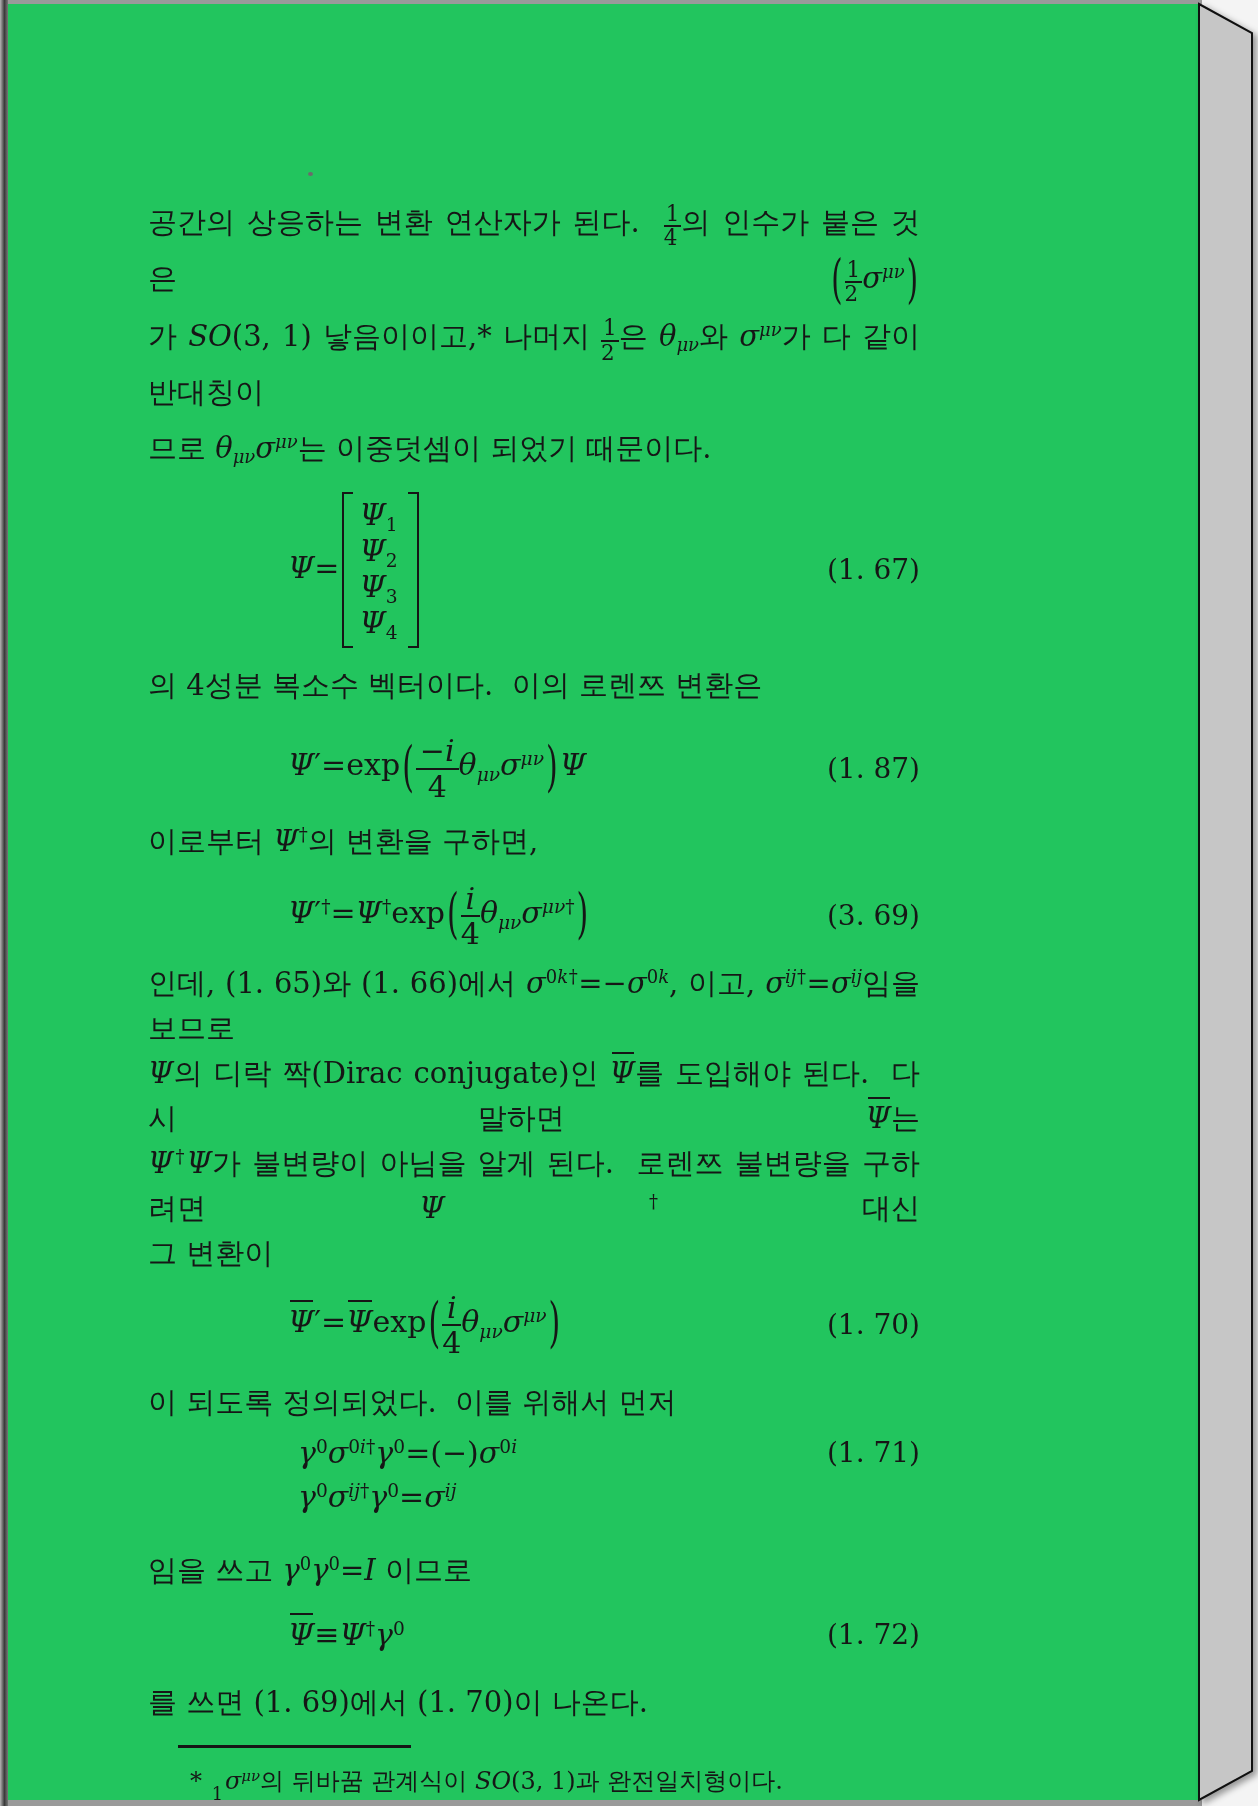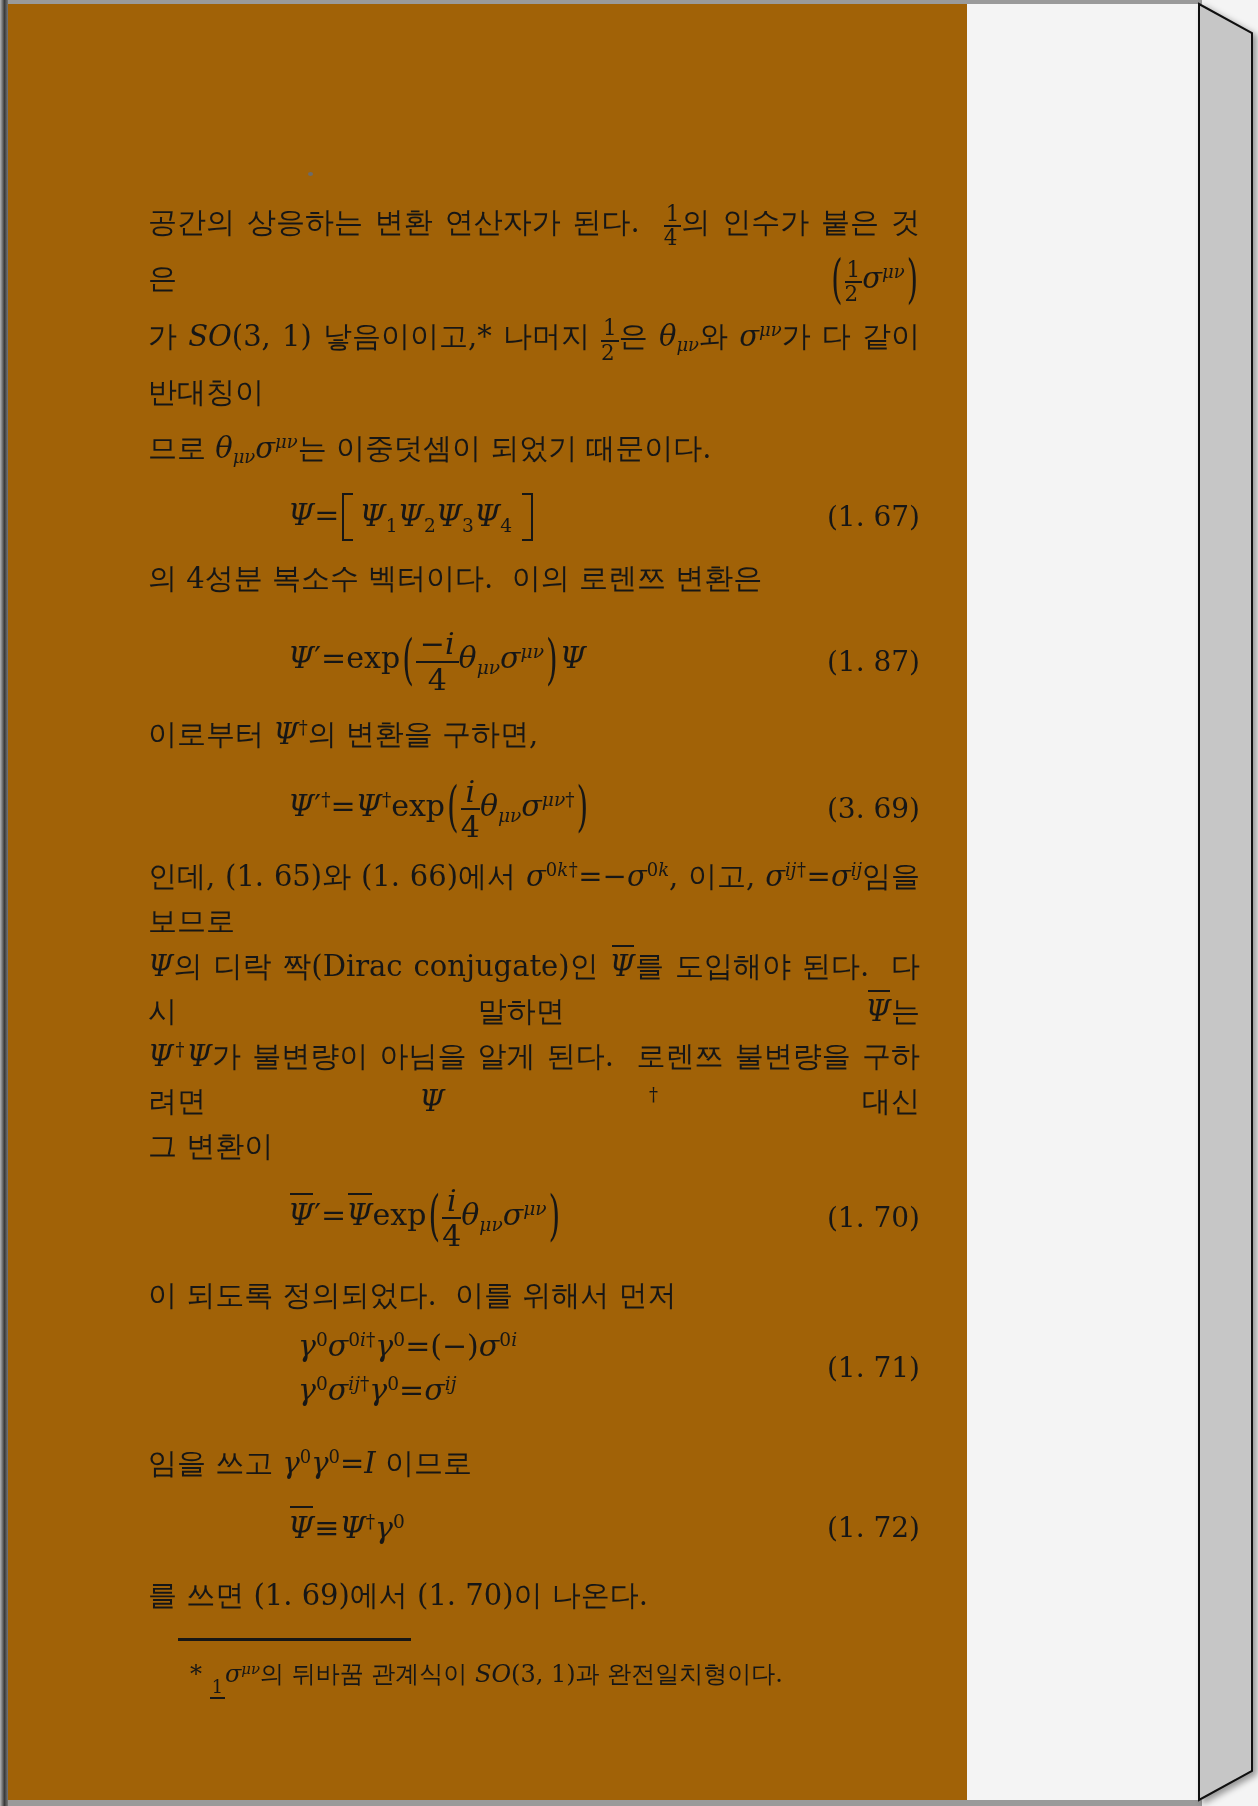--- a/index.html
+++ b/index.html
@@ -2,21 +2,21 @@
 <html><head>
 <meta charset="utf-8">
 <style>
   html,body{margin:0;padding:0}
   body{
     width:1258px;height:1806px;position:relative;overflow:hidden;
     background:#f4f4f4;color:#161616;
     font-family:"DejaVu Serif","Liberation Serif",serif;
   }
   
-  .page{position:absolute;left:8px;top:4px;width:959px;height:1798px;background:#a16207}
+  .page{position:absolute;left:8px;top:4px;width:1191px;height:1798px;background:#22c55e}
   .edge-top{position:absolute;left:0;top:0;width:1202px;height:4px;background:#9a9a9a}
   .edge-bottom{position:absolute;left:0;top:1800px;width:1202px;height:6px;background:#9a9a9a}
   .edge-left{position:absolute;left:0;top:0;width:8px;height:1806px;
     background:linear-gradient(90deg,#b5b5b5 0%,#3a3a3a 55%,#777 100%)}
   .side-svg{position:absolute;left:1198px;top:0;filter:drop-shadow(4px 3px 3px rgba(0,0,0,.38))}
   .speck{position:absolute;left:300px;top:168px;width:5px;height:4px;background:#6b6b6b;border-radius:50%}
 
   
   .content{position:absolute;left:140px;top:0;width:772px;font-size:29px;line-height:46px}
   .jl{text-align:justify;text-align-last:justify}
@@ -30,21 +30,21 @@
   .p7{margin-top:28px}
   .p8{margin-top:21px}
 
   .eq{display:flex;justify-content:space-between;align-items:center}
   .eq .body{margin-left:140px;font-size:30px}
   .eq .num{font-size:28px;line-height:44px;white-space:nowrap}
   .eq167{margin-top:16px}
   .eq168{margin-top:26px}
   .eq169{margin-top:18px}
   .eq170{margin-top:15px}
-  .eq171{margin-top:6px;align-items:center}
+  .eq171{margin-top:6px;align-items:flex-start}
   .eq171 .body{margin-left:150px}
   .eq171 .lines>div{line-height:44px}
   .eq172{margin-top:19px}
 
   .fnrule{margin-top:20px;margin-left:30px;width:233px;height:3px;background:#161616}
   .fnote{margin-top:8px;margin-left:42px;font-size:24px;line-height:50px}
 
   
   i{font-style:italic}
   sup{font-size:.62em;vertical-align:.55em;line-height:0}
@@ -53,21 +53,21 @@
   .f .n{display:block;border-bottom:2px solid #161616;padding:0 4px}
   .f .d{display:block}
   .f.sm{font-size:.74em;vertical-align:-.62em;line-height:1.05}
   .f.sm .n{padding:0 2px}
   .b{display:inline-block;transform:scaleY(1.8);transform-origin:50% 52%;margin:0 2px;vertical-align:-.08em}
   .bar{position:relative;display:inline-block}
   .bar::before{content:"";position:absolute;left:2px;right:1px;top:1px;border-top:2.5px solid #161616}
   .mat{display:inline-flex;vertical-align:middle;margin-left:3px}
   .lb{width:9px;border:2px solid #161616;border-right:none}
   .rb{width:9px;border:2px solid #161616;border-left:none}
-  .mcol{display:flex;flex-direction:row;padding:5px 10px 7px 6px}
+  .mcol{display:flex;flex-direction:column;padding:5px 10px 7px 6px}
   .mcol>span{line-height:36px}
 </style>
 </head>
 <body>
 
 <div class="page">
   <div class="speck"></div>
 
   <div class="content">
 

